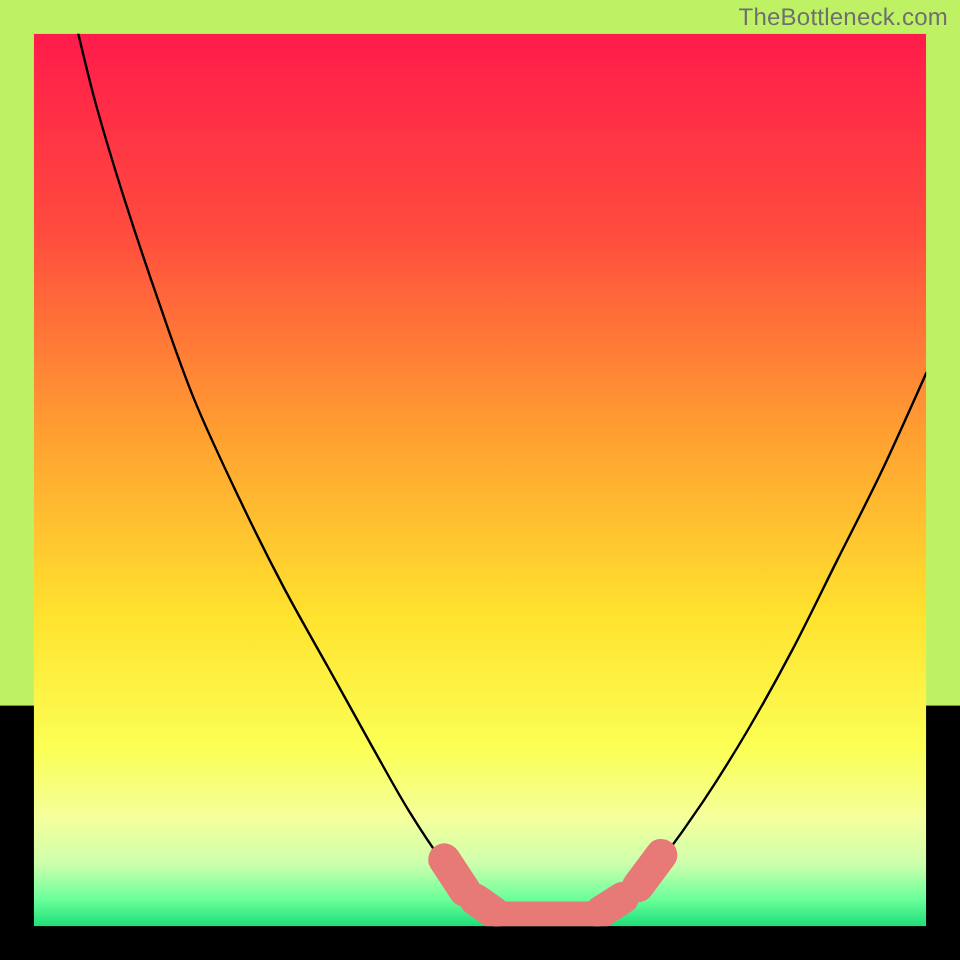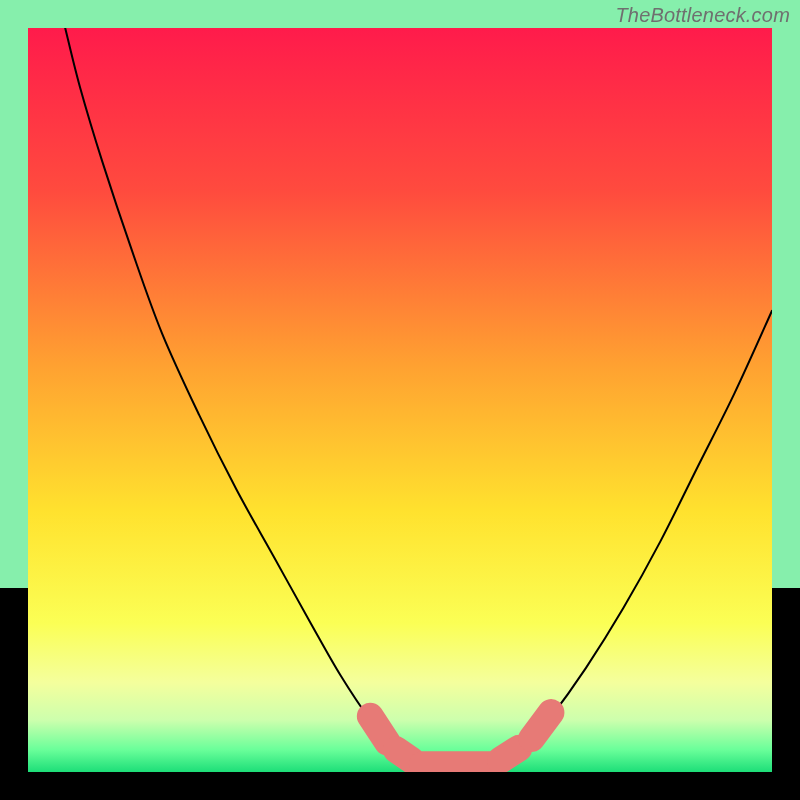--- a/index.html
+++ b/index.html
@@ -10,22 +10,21 @@
     background: #000;
     font-family: Arial, Helvetica, sans-serif;
     overflow: hidden;
   }
   .frame {
     position: absolute;
     top: 0;
     left: 0;
     width: 800px;
     height: 588px;
-    background: #86efac;
-    font-style: italic;
+    background: #bef264;
   }
   .plot-area {
     position: absolute;
     top: 28px;
     left: 28px;
     width: 744px;
     height: 744px;
     overflow: hidden;
   }
   .watermark {

